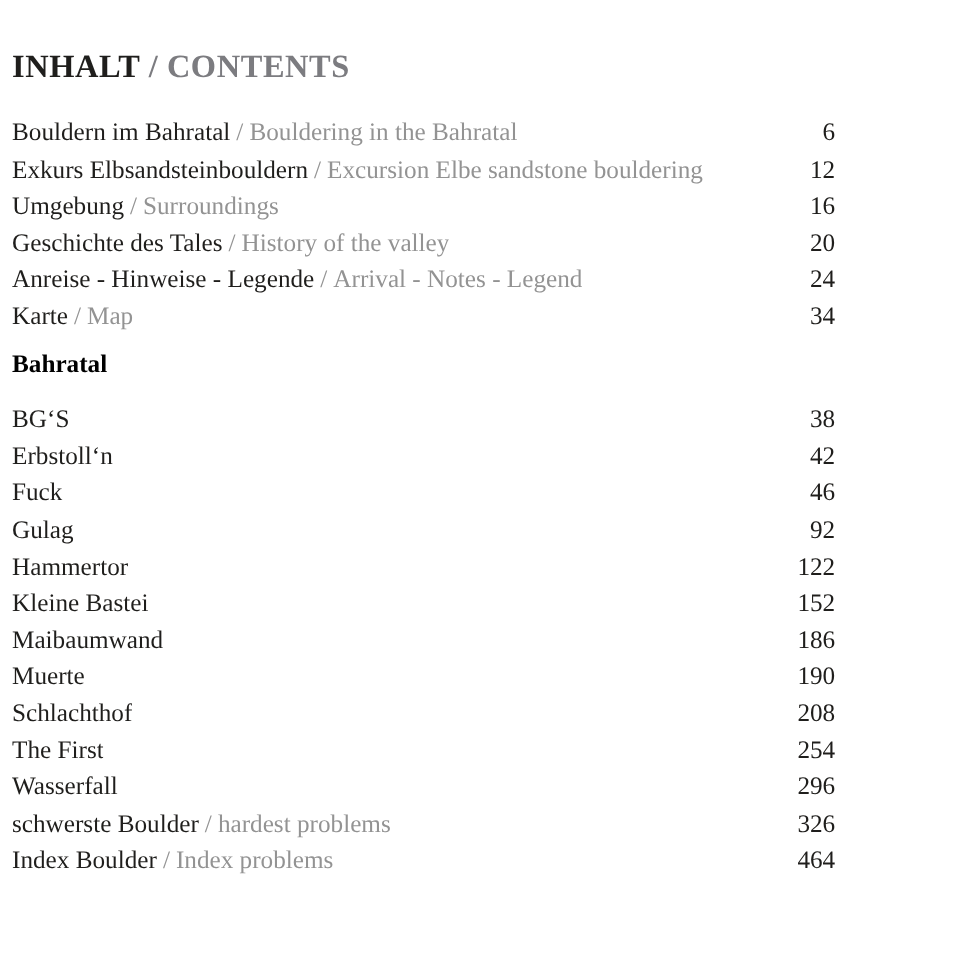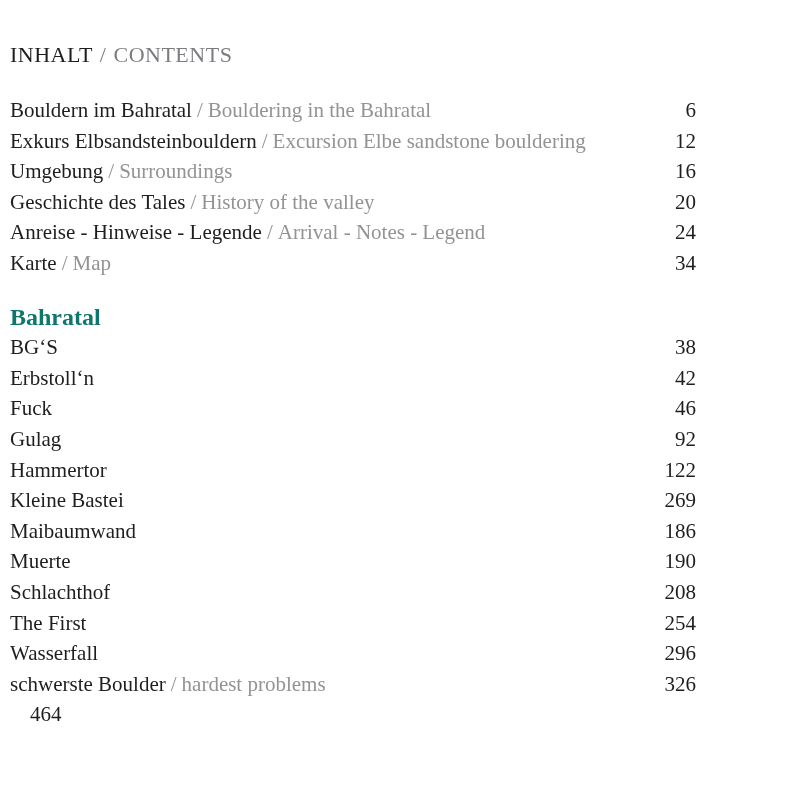--- a/index.html
+++ b/index.html
@@ -16,36 +16,36 @@
     -webkit-font-smoothing: antialiased;
   }
   .page {
     box-sizing: border-box;
     width: 800px;
     height: 800px;
     padding: 40px 104px 0 10px;
   }
   .toc-title {
     margin: 0;
-    font-size: 22px;
+    font-size: 27px;
     line-height: 30px;
-    font-weight: normal;
+    font-weight: bold;
     letter-spacing: 0.5px;
   }
   .toc-title .de   { color: #1f1e1c; }
   .toc-title .sep  { color: #7c7c80; margin: 0 7px; }
   .toc-title .en   { color: #7c7c80; }
 
   .toc-list {
     margin: 0;
     padding: 0;
     list-style: none;
   }
   .toc-list.intro    { margin-top: 25px; }
-  .toc-list.bahratal { margin-top: 0; }
+  .toc-list.bahratal { margin-top: 16px; }
   .toc-list.index    { }
 
   .row {
     height: 30.6px;
     line-height: 30.6px;
     display: flex;
     justify-content: space-between;
     align-items: baseline;
     font-size: 21px;
     white-space: nowrap;
@@ -53,26 +53,26 @@
   .row .label { overflow: hidden; }
   .row .de  { color: #1f1e1c; }
   .row .sep { color: #939393; margin: 0 5px; }
   .row .en  { color: #939393; }
   .row .num {
     color: #1f1e1c;
     text-align: right;
     padding-left: 20px;
   }
   .section-heading {
-    margin-top: 23px;
+    margin-top: 9px;
     height: 30.6px;
     line-height: 30.6px;
-    font-size: 24px;
+    font-size: 21px;
     font-weight: bold;
-    color: #0f766e;
+    color: #000000;
   }
 </style>
 </head>
 <body>
 
 <div class="page">
 
   <h1 class="toc-title">
     <span class="de">INHALT</span><span class="sep">/</span><span class="en">CONTENTS</span>
   </h1>
@@ -122,21 +122,21 @@
     <li class="row">
       <span class="label"><span class="de">Gulag</span></span>
       <span class="num">92</span>
     </li>
     <li class="row">
       <span class="label"><span class="de">Hammertor</span></span>
       <span class="num">122</span>
     </li>
     <li class="row">
       <span class="label"><span class="de">Kleine Bastei</span></span>
-      <span class="num">269</span>
+      <span class="num">152</span>
     </li>
     <li class="row">
       <span class="label"><span class="de">Maibaumwand</span></span>
       <span class="num">186</span>
     </li>
     <li class="row">
       <span class="label"><span class="de">Muerte</span></span>
       <span class="num">190</span>
     </li>
     <li class="row">
@@ -152,17 +152,18 @@
       <span class="num">296</span>
     </li>
   </ul>
 
   <ul class="toc-list index">
     <li class="row">
       <span class="label"><span class="de">schwerste Boulder</span><span class="sep">/</span><span class="en">hardest problems</span></span>
       <span class="num">326</span>
     </li>
     <li class="row">
+      <span class="label"><span class="de">Index Boulder</span><span class="sep">/</span><span class="en">Index problems</span></span>
       <span class="num">464</span>
     </li>
   </ul>
 
 </div>
 
 </body></html>

